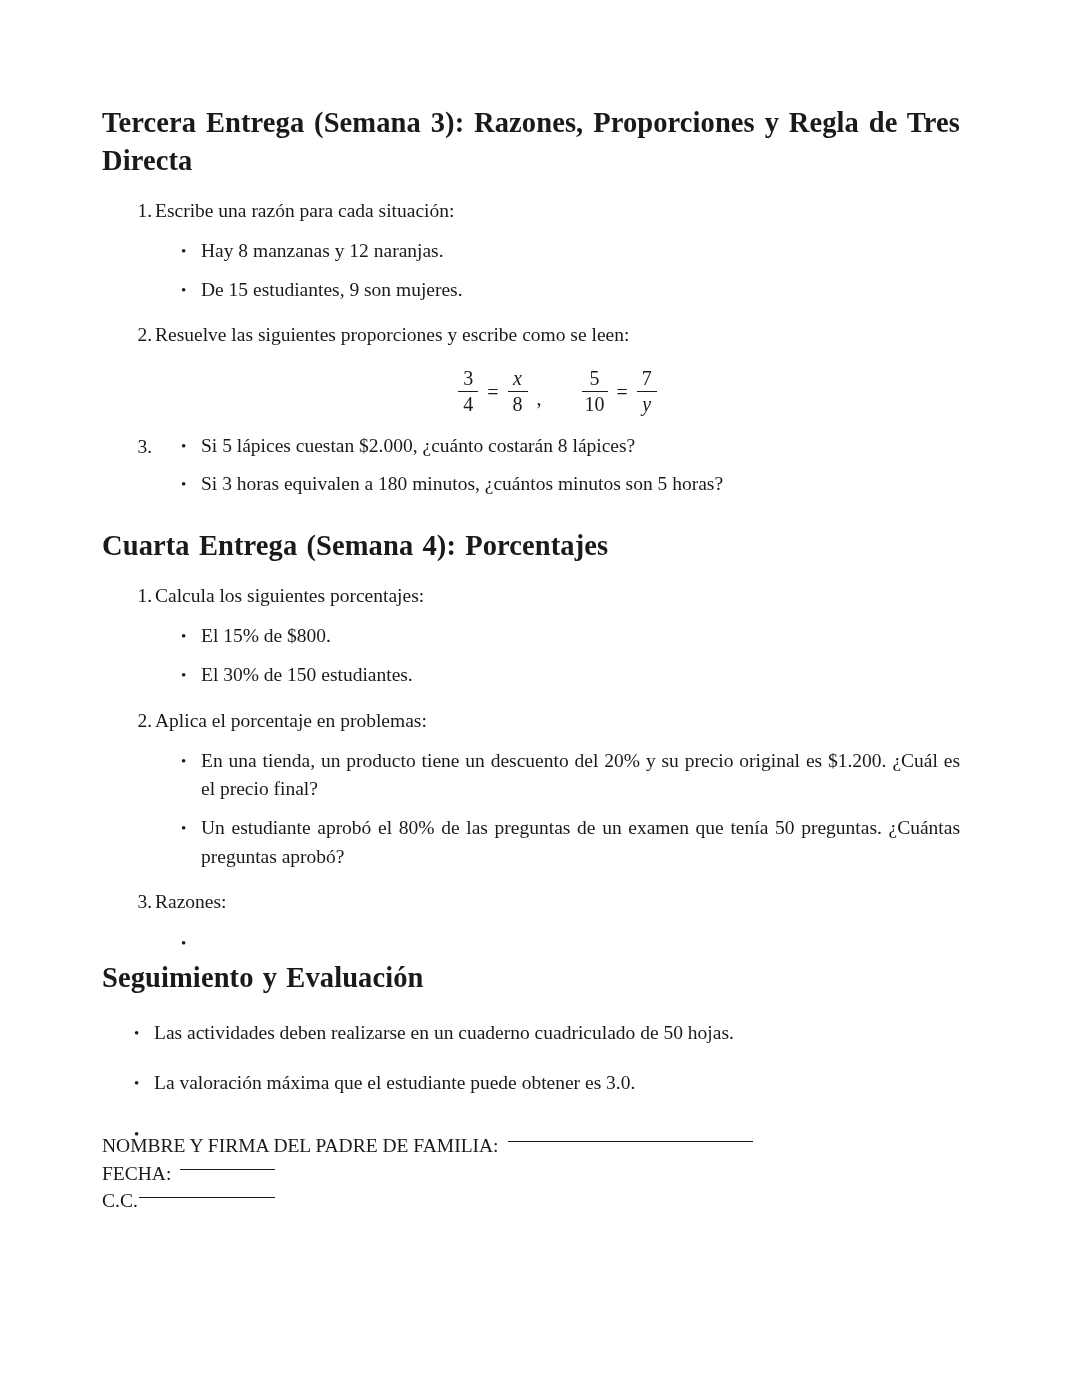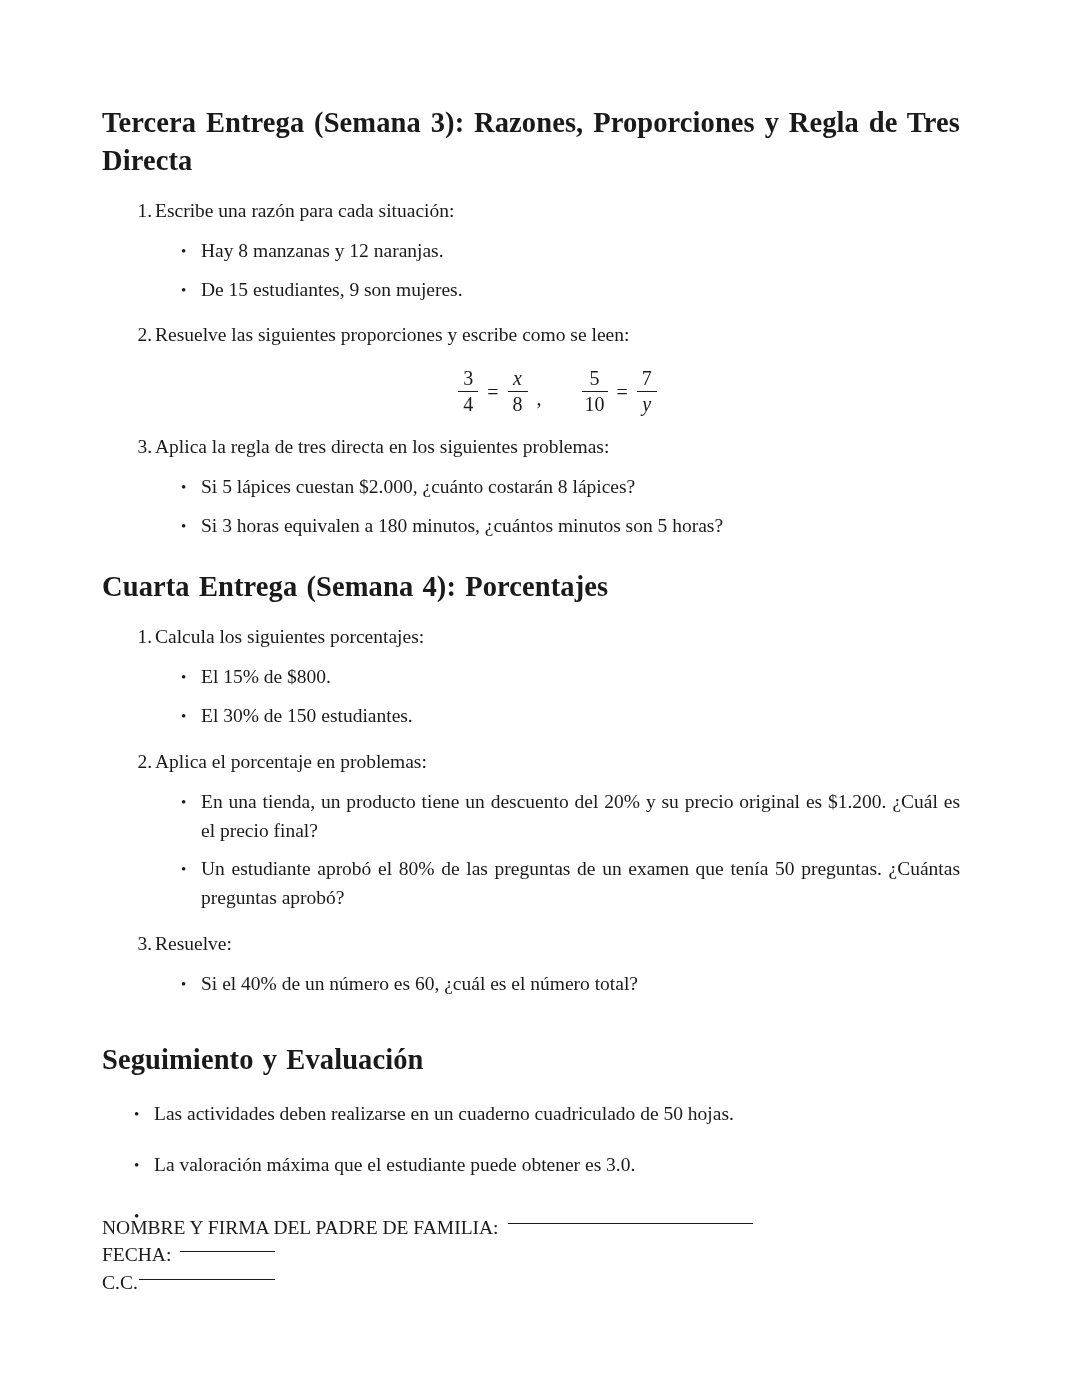--- a/index.html
+++ b/index.html
@@ -231,21 +231,20 @@
               <span class="num">7</span>
               <span class="bar"></span>
               <span class="den mathvar">y</span>
             </span>
           </span>
         </div>
       </li>
 
       <li>
         <span class="numlabel">3.</span>
-        <span class="itemtext">Aplica la regla de tres directa en los siguientes problemas:</span>
         <ul class="bullets">
           <li>
             <span class="dot">•</span>
             <span>Si 5 lápices cuestan $2.000, ¿cuánto costarán 8 lápices?</span>
           </li>
           <li>
             <span class="dot">•</span>
             <span>Si 3 horas equivalen a 180 minutos, ¿cuántos minutos son 5 horas?</span>
           </li>
         </ul>
@@ -282,25 +281,24 @@
           </li>
           <li>
             <span class="dot">•</span>
             <span>Un estudiante aprobó el 80% de las preguntas de un examen que tenía 50 preguntas. ¿Cuántas preguntas aprobó?</span>
           </li>
         </ul>
       </li>
 
       <li>
         <span class="numlabel">3.</span>
-        <span class="itemtext">Resuelve:</span>
-        <ul class="bullets">
-          <li>
-            <span class="dot">•</span>
-            <span>Si el 40% de un número es 60, ¿cuál es el número total?</span>
+        <span class="itemtext">Razones:</span>
+        <ul class="bullets">
+          <li>
+            <span class="dot">•</span>
           </li>
         </ul>
       </li>
 
     </ol>
 
     <h1 class="doc-heading third">Seguimiento y Evaluación</h1>
 
     <ul class="bullets top-level">
       <li>

